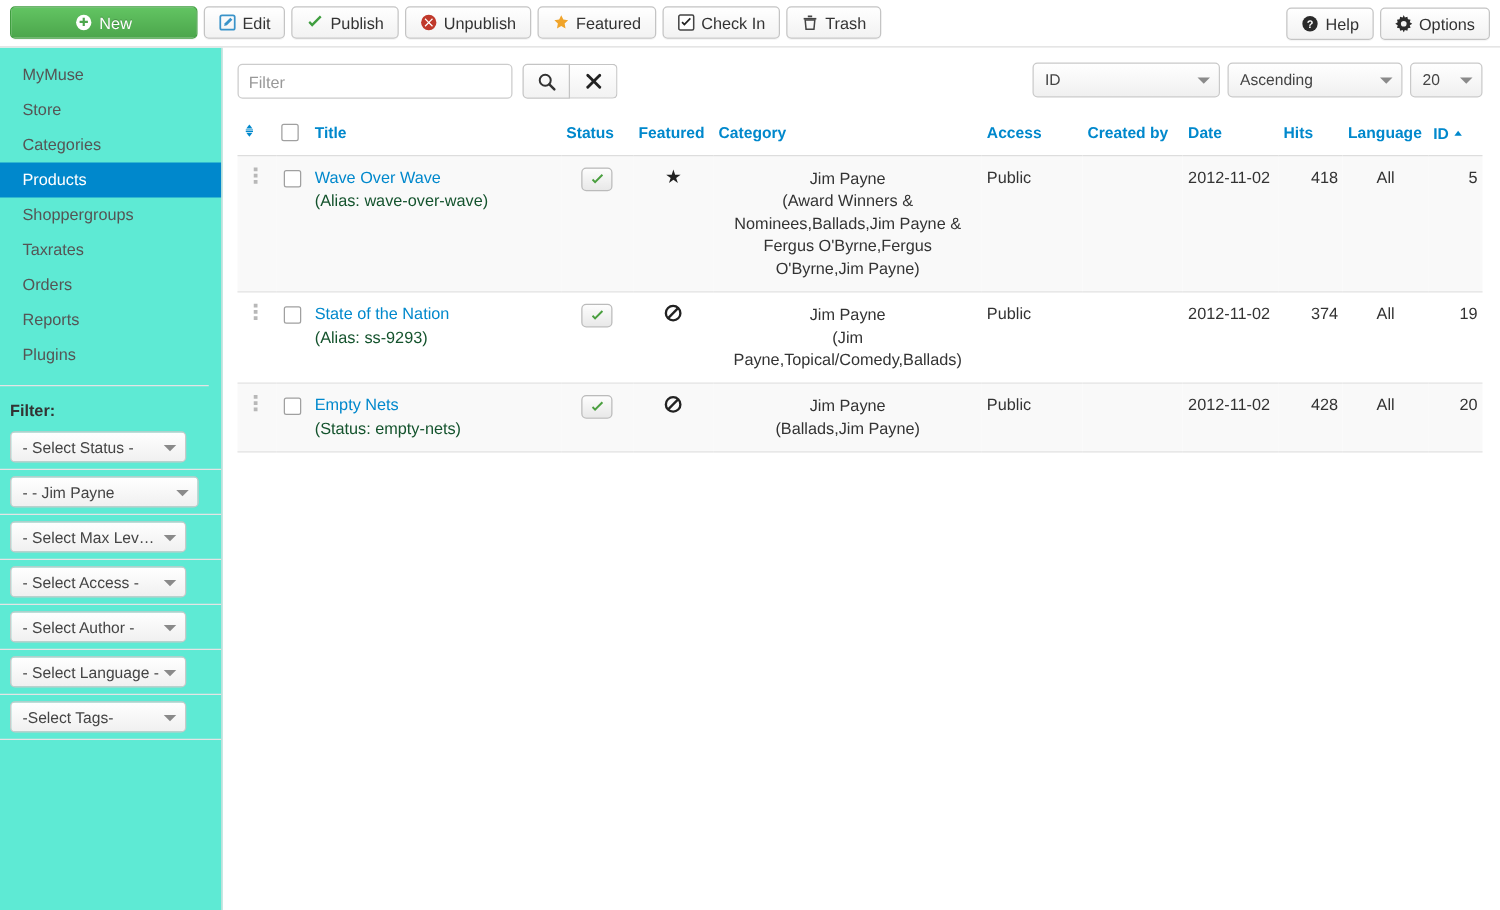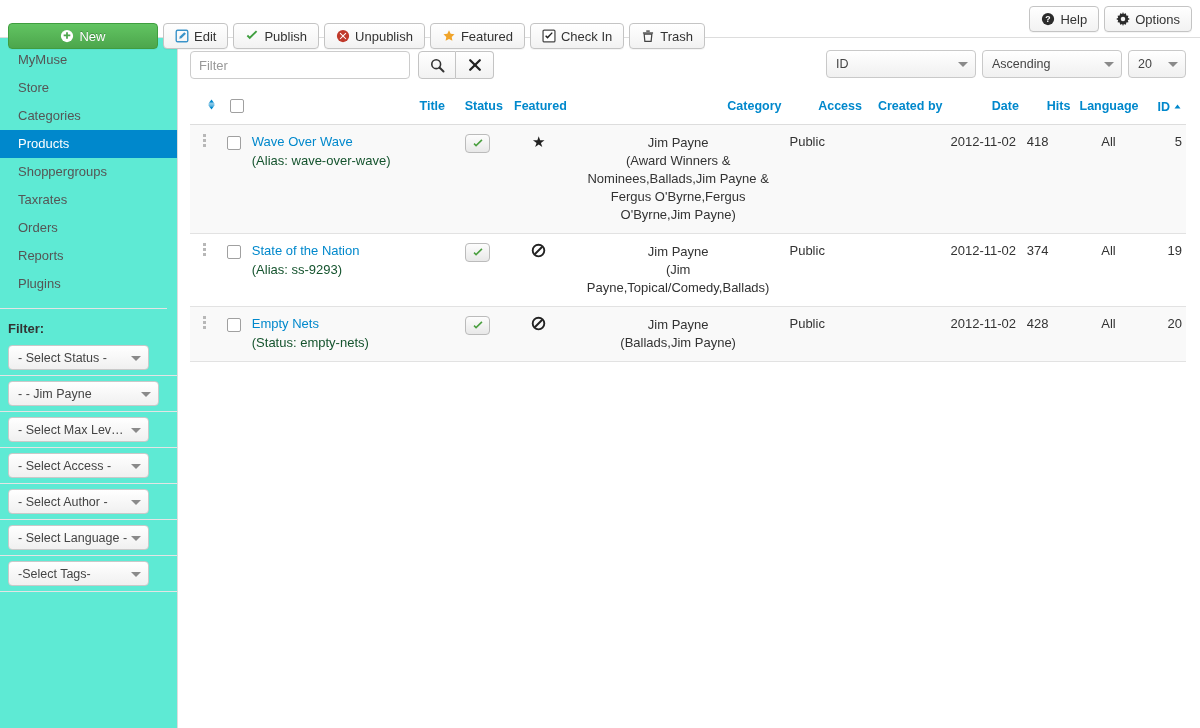--- a/index.html
+++ b/index.html
@@ -14,21 +14,21 @@
   }
 
   
   #toolbar {
     position: relative;
     height: 38px;
     border-bottom: 1px solid #dddddd;
     background: #ffffff;
     padding: 6px 8px 0 8px;
   }
-  .tb-left { position: absolute; left: 8px; top: 23px; display: flex; gap: 5px; }
+  .tb-left { position: absolute; left: 8px; top: 5px; display: flex; gap: 5px; }
   .tb-right { position: absolute; right: 8px; top: 6px; display: flex; gap: 5px; }
 
   .btn {
     display: inline-flex;
     align-items: center;
     justify-content: center;
     gap: 5px;
     height: 26px;
     padding: 0 11px;
     border: 1px solid #c4c4c4;
@@ -159,21 +159,21 @@
   .select.sel-sortby { width: 150px; height: 28px; }
   .select.sel-dir { width: 140px; height: 28px; }
   .select.sel-limit { width: 58px; height: 28px; }
 
   
   table#list { width: 100%; border-collapse: collapse; table-layout: fixed; }
   table#list thead th {
     font-size: 12.5px;
     font-weight: bold;
     color: #0088cc;
-    text-align: right;
+    text-align: left;
     padding: 6px 4px 10px 4px;
     border-bottom: 1px solid #dddddd;
     white-space: nowrap;
     cursor: pointer;
   }
   th.c-ord   { width: 30px; }
   th.c-chk   { width: 26px; }
   th.c-title { width: 195px; text-align: left; padding-left: 6px; }
   th.c-status{ width: 56px; }
   th.c-feat  { width: 62px; }
@@ -194,21 +194,21 @@
   }
   tr.odd td { background: #f9f9f9; }
   tr.even td { background: #ffffff; }
 
   td.t-ord { text-align: center; padding-top: 11px; }
   td.t-chk { text-align: center; padding-top: 11px; }
   td.t-title { text-align: left; padding-left: 6px; }
   td.t-status, td.t-feat { text-align: center; padding-top: 8px; }
   td.t-cat { text-align: center; line-height: 18px; }
   td.t-acc, td.t-cby, td.t-date { text-align: left; }
-  td.t-hits { }
+  td.t-hits { text-align: right; }
   td.t-lang { text-align: center; }
   td.t-id { text-align: right; padding-right: 10px; }
 
   .title-link {
     color: #0088cc;
     text-decoration: none;
     font-size: 13px;
     cursor: pointer;
   }
   .alias { display: block; color: #14532d; font-size: 13px; margin-top: 4px; }

